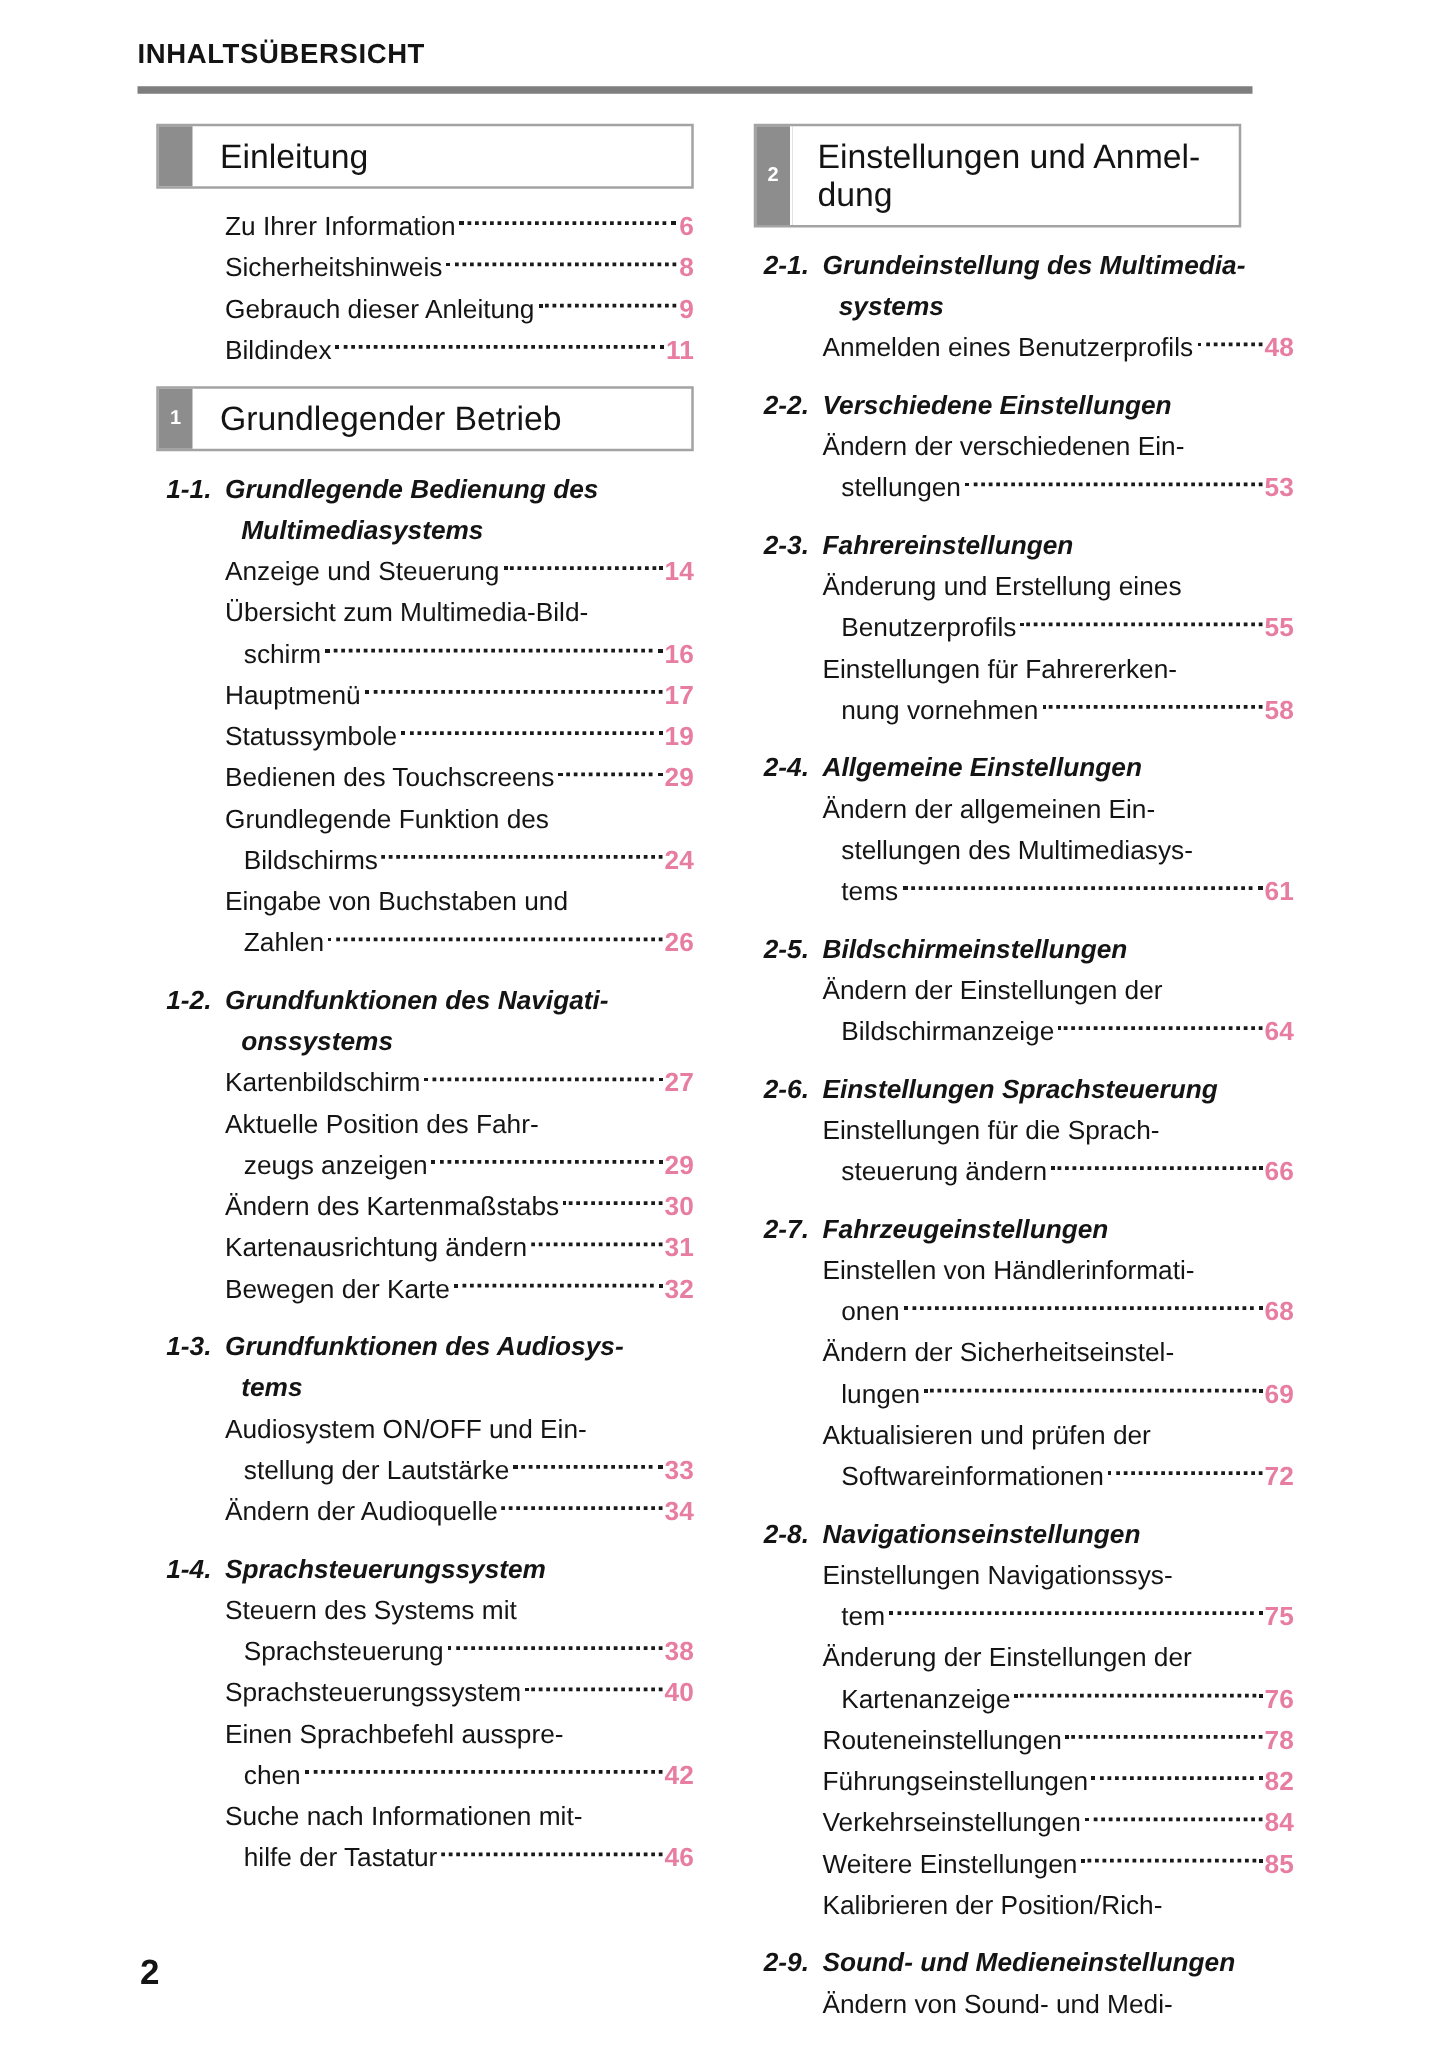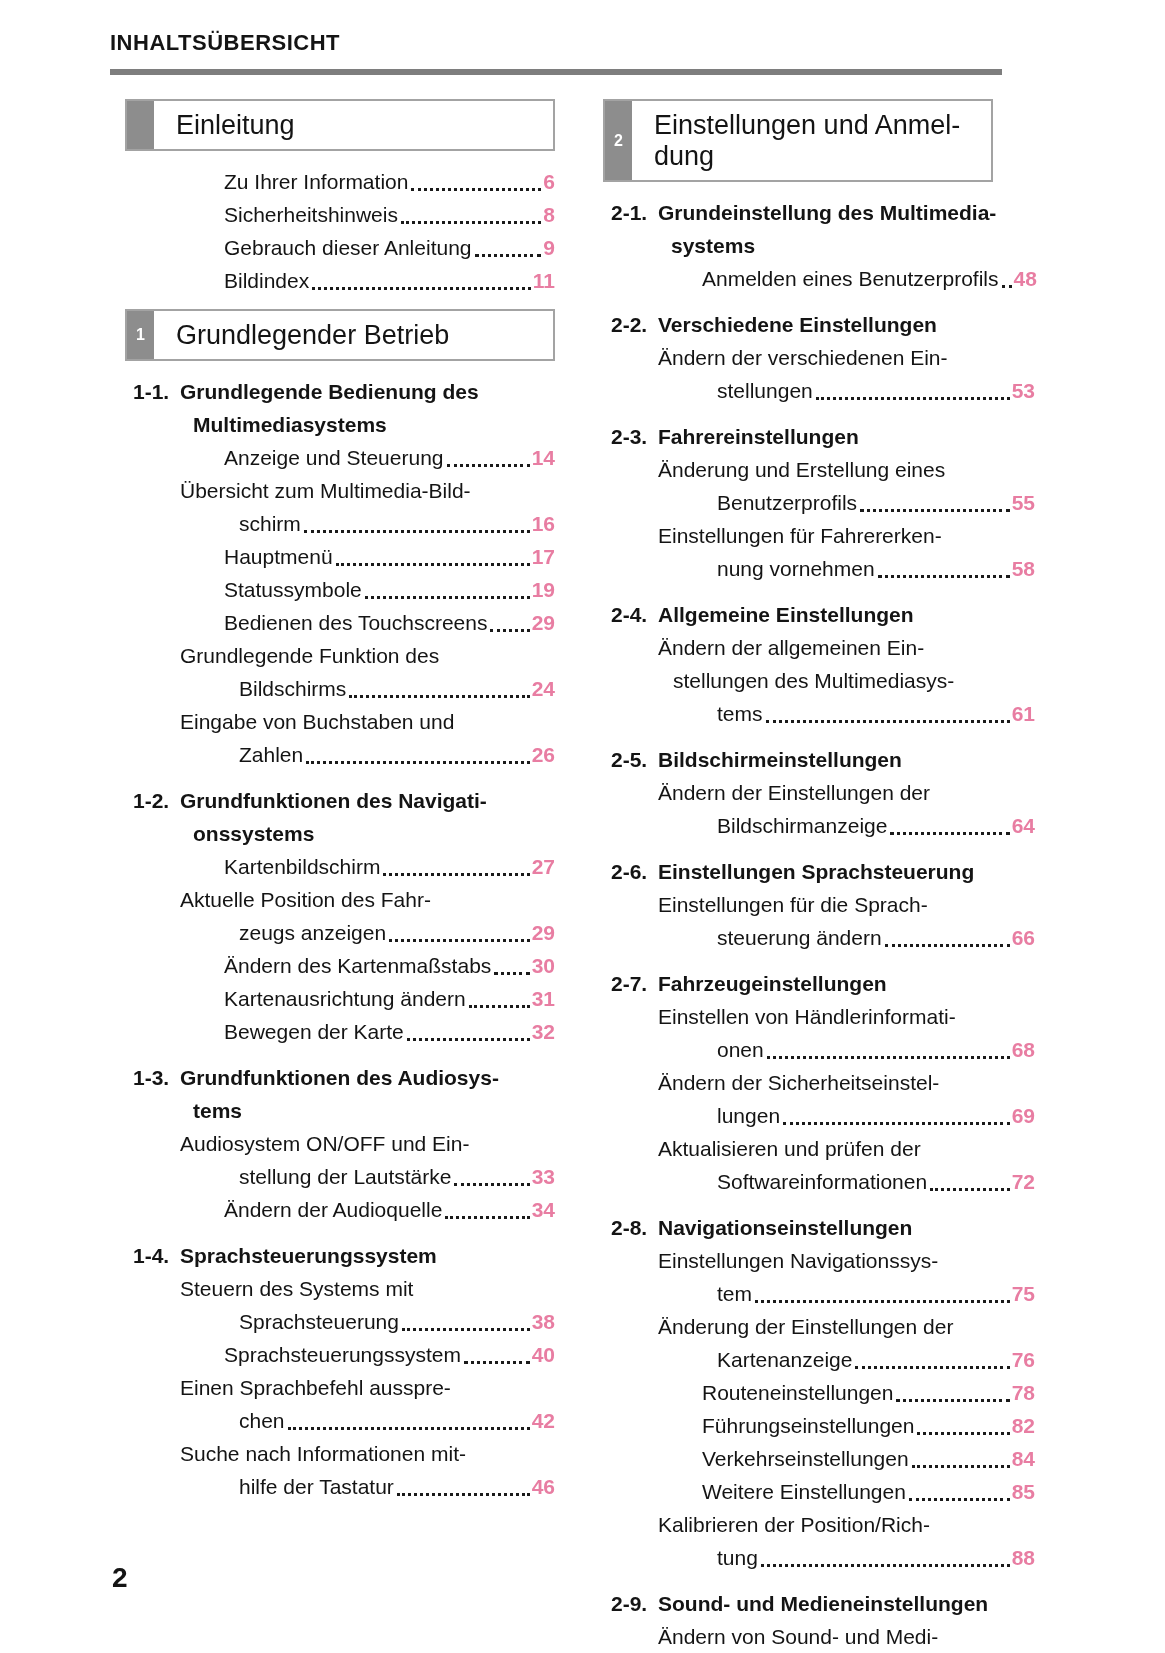--- a/index.html
+++ b/index.html
@@ -16,28 +16,28 @@
   .col.right { width:432px; }
 
   .chapter-box { border:2px solid var(--boxborder); display:flex; margin:12px 0 14px 0; }
   .chapter-box:first-child { margin-top:0; }
   .col.right .chapter-box { margin-right:42px; }
   .chapter-tab { flex:0 0 27px; background:var(--tabgray); color:#fff; font-size:16px;
     font-weight:bold; display:flex; align-items:center; justify-content:center;
     border-right:2px solid #fff; }
   .chapter-title { font-size:27px; font-weight:normal; line-height:31px; padding:9px 6px 8px 20px; }
 
-  .section { display:flex; font-weight:bold; font-size:21px; line-height:33px; margin-top:13px; }
+  .section { display:flex; font-weight:bold; font-size:21px; line-height:33px; margin-top:13px;font-style:italic; }
   .sec-num { flex:0 0 55px; padding-left:8px; box-sizing:border-box; }
   .sec-title { flex:1; }
   .sec-title .cont { padding-left:13px; }
 
   .entry { margin-left:55px; font-size:21px; line-height:33px; }
   .entry .cont { padding-left:15px; }
-  .entry-last { display:flex; align-items:flex-end;margin-left:44px; }
+  .entry-last { display:flex; align-items:center; }
   .entry-text { white-space:nowrap; }
   .leader { flex:1 1 auto; min-width:10px; border-bottom:3px dotted #1a1a1a; margin:0 2px 7px 3px; }
   .page-ref { font-weight:bold; color:var(--pink); }
 
   .page-footer { position:absolute; left:112px; top:1562px; font-size:28px; font-weight:bold; }
 </style>
 </head>
 <body style="--pink: #e87da2; --tabgray: #8d8d8d; --rulegray: #7e7e7e;">
 
 <div class="doc">
@@ -423,25 +423,20 @@
         </div>
         <div class="entry">
           <div class="entry-last">
             <span class="entry-text">Weitere Einstellungen</span>
             <span class="leader"></span>
             <span class="page-ref">85</span>
           </div>
         </div>
         <div class="entry">
           <div class="entry-line">Kalibrieren der Position/Rich-</div>
-          <div class="entry-last cont">
-            <span class="entry-text">tung</span>
-            <span class="leader"></span>
-            <span class="page-ref">88</span>
-          </div>
         </div>
         <div class="section">
           <span class="sec-num">2-9.</span>
           <div class="sec-title">
             <div>Sound- und Medieneinstellungen</div>
           </div>
         </div>
         <div class="entry">
           <div class="entry-line">Ändern von Sound- und Medi-</div>
         </div>

